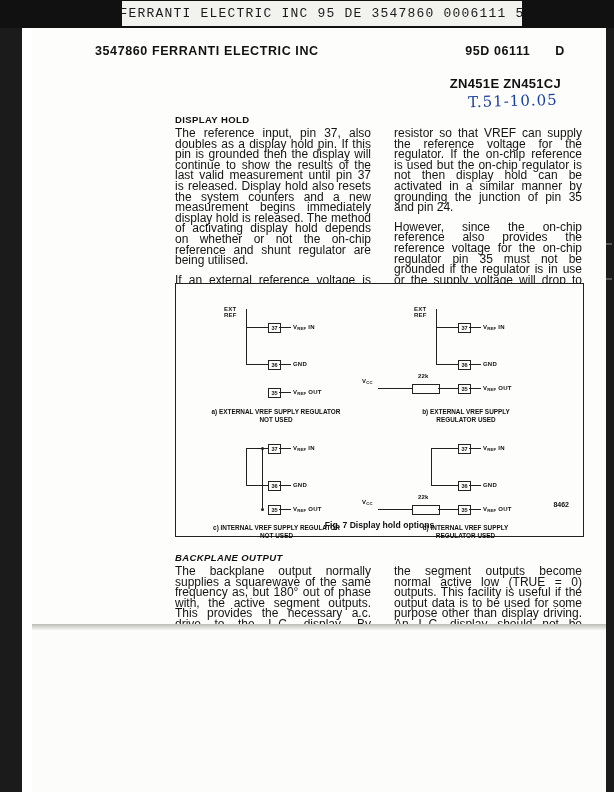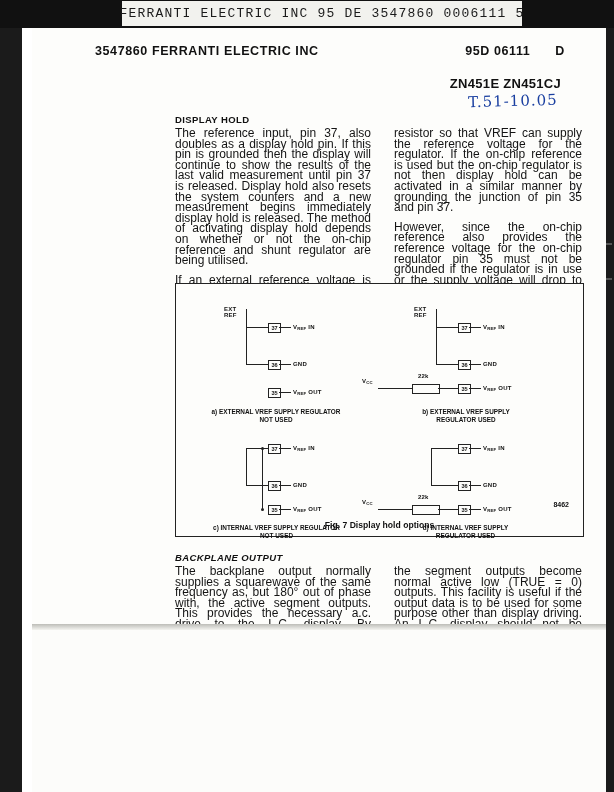--- a/index.html
+++ b/index.html
@@ -270,21 +270,21 @@
       <div class="handwriting">T.51-10.05</div>
 
       <div class="sec-title" id="display-hold-title">DISPLAY HOLD</div>
 
       <div class="col" id="col-left">
         <p>The reference input, pin 37, also doubles as a display hold pin. If this pin is grounded then the display will continue to show the results of the last valid measurement until pin 37 is released. Display hold also resets the system counters and a new measurement begins immediately display hold is released. The method of activating display hold depends on whether or not the on-chip reference and shunt regulator are being utilised.</p>
         <p>If an external reference voltage is used (pins 35 and 37 not joined) then display hold can be activated by grounding pin 37 with a single-pole switch, transistor or open-collector logic gate, provided that an external reference is not required to supply other circuits. If the on-chip regulator is to be used then pin 35 must, of course, be biased up with an external 22k</p>
       </div>
 
       <div class="col" id="col-right">
-        <p>resistor so that VREF can supply the reference voltage for the regulator. If the on-chip reference is used but the on-chip regulator is not then display hold can be activated in a similar manner by grounding the junction of pin 35 and pin 37.</p>
+        <p>resistor so that VREF can supply the reference voltage for the regulator. If the on-chip reference is used but the on-chip regulator is not then display hold can be activated in a similar manner by grounding the junction of pin 35 and pin 24.</p>
         <p>However, since the on-chip reference also provides the reference voltage for the on-chip regulator pin 35 must not be grounded if the regulator is in use or the supply voltage will drop to zero. If the on-chip reference and shunt regulator are both used then pin 37 must be disconnected from pin 35 before it is grounded to activate display hold. This is illustrated in Fig. 11. As pin 37 normally supplies the bias current for the on-chip reference this must be provided by an external 22k resistor when these pins are not linked.</p>
       </div>
 
       <div class="figure-box">
 
         <div>
           <div class="sch-label" style="left:48px; top:22px;">EXT<br>REF</div>
           <div class="vline" style="left:70px; top:25px; width:1px; height:18px;"></div>
           <div class="hline" style="left:70px; top:43px; width:22px; height:1px;"></div>
           <div class="pin-box" style="left:92px; top:39px;">37</div>

